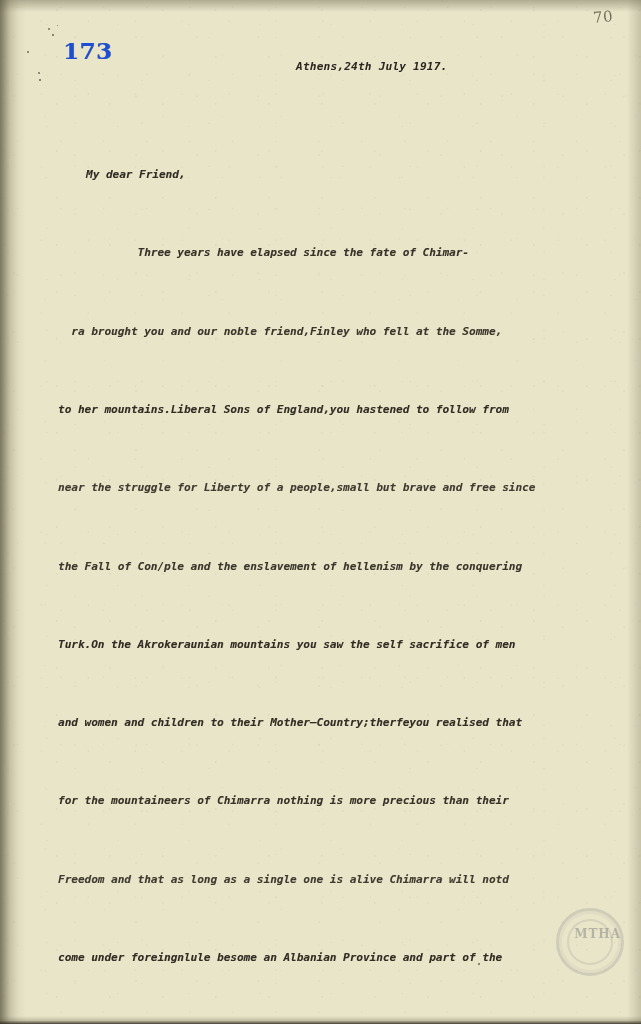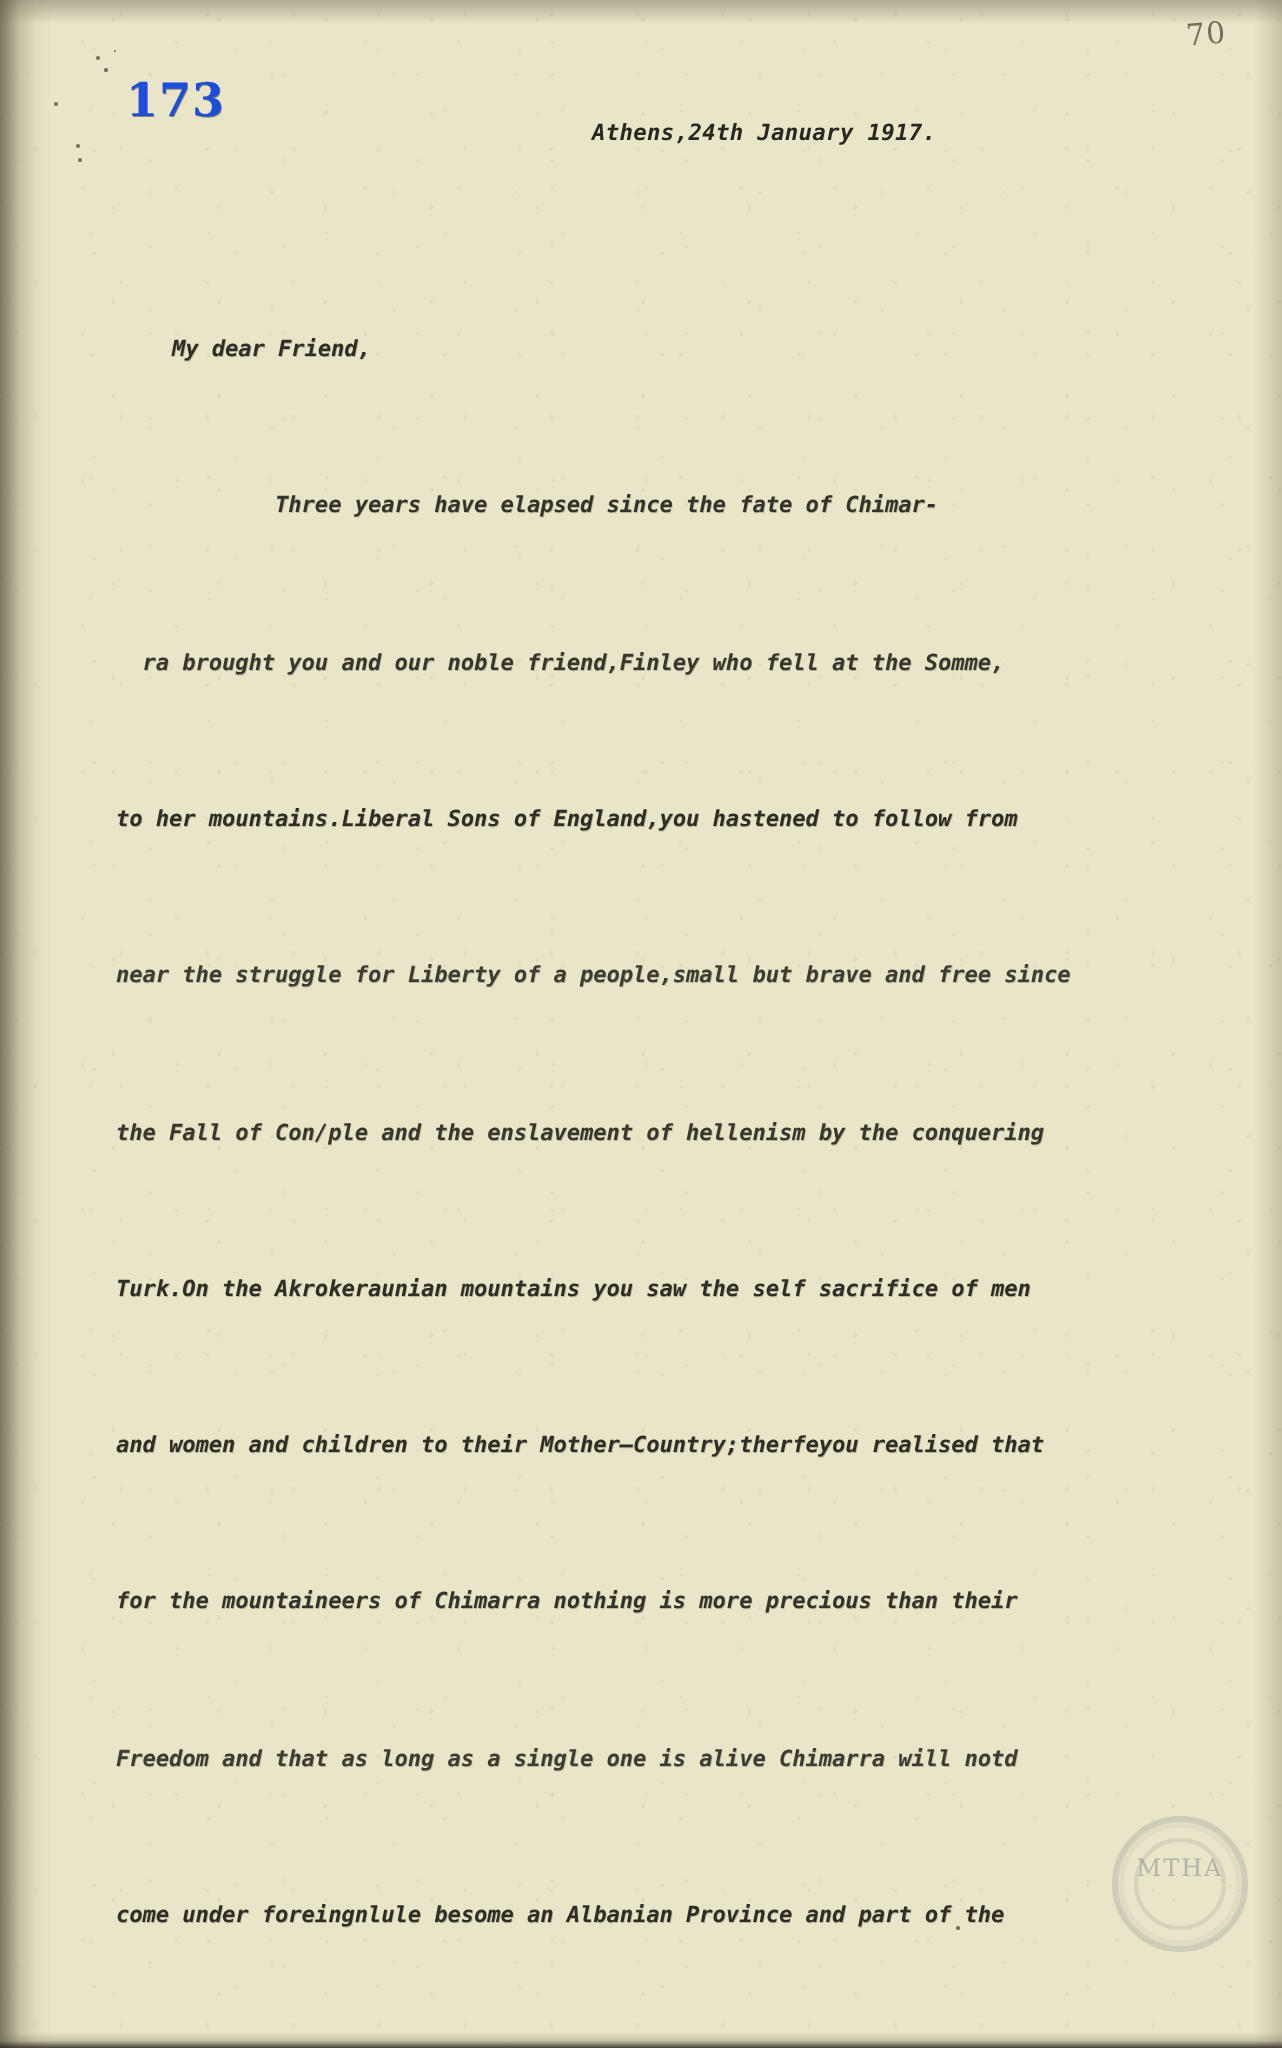--- a/index.html
+++ b/index.html
@@ -159,24 +159,24 @@
     position: absolute;
     left: 8px; top: 8px;
     right: 8px; bottom: 8px;
     border-radius: 50%;
     border: 2px solid rgba(96,96,112,0.26);
   }
   .stamp-text {
     position: absolute;
     left: 0; right: 0;
     top: 16px;
-    text-align: center;
+    text-align: right;
     font-family: "DejaVu Serif", "Liberation Serif", serif;
     font-size: 12px;
-    font-weight: 400;
+    font-weight: 700;
     letter-spacing: 1px;
     color: rgba(80,80,98,0.62);
   }
 </style>
 </head>
 <body>
 
 <div class="page">
 
   <div class="grain"></div>
@@ -186,21 +186,21 @@
   <div class="speck" style="left:57px;top:25px;width:1.4px;height:1.4px;"></div>
   <div class="speck" style="left:27px;top:51px;width:1.8px;height:1.8px;"></div>
   <div class="speck" style="left:38px;top:72px;width:2.0px;height:2.0px;"></div>
   <div class="speck" style="left:39px;top:79px;width:1.5px;height:1.5px;"></div>
   <div class="speck" style="left:478px;top:963px;width:1.6px;height:1.6px;"></div>
 
   <div class="folio-annotation">70</div>
 
   <div class="page-number">173</div>
 
-  <div class="dateline">Athens,24th January 1917.</div>
+  <div class="dateline">Athens,24th July 1917.</div>
 
   <div class="body-text">
     <span class="line salutation">My dear Friend,</span>
     <span class="line">            Three years have elapsed since the fate of Chimar-</span>
     <span class="line">  ra brought you and our noble friend,Finley who fell at the Somme,</span>
     <span class="line">to her mountains.Liberal Sons of England,you hastened to follow from</span>
     <span class="line">near the struggle for Liberty of a people,small but brave and free since</span>
     <span class="line">the Fall of Con/ple and the enslavement of hellenism by the conquering</span>
     <span class="line">Turk.On the Akrokeraunian mountains you saw the self sacrifice of men</span>
     <span class="line">and women and children to their Mother—Country;therfeyou realised that</span>

